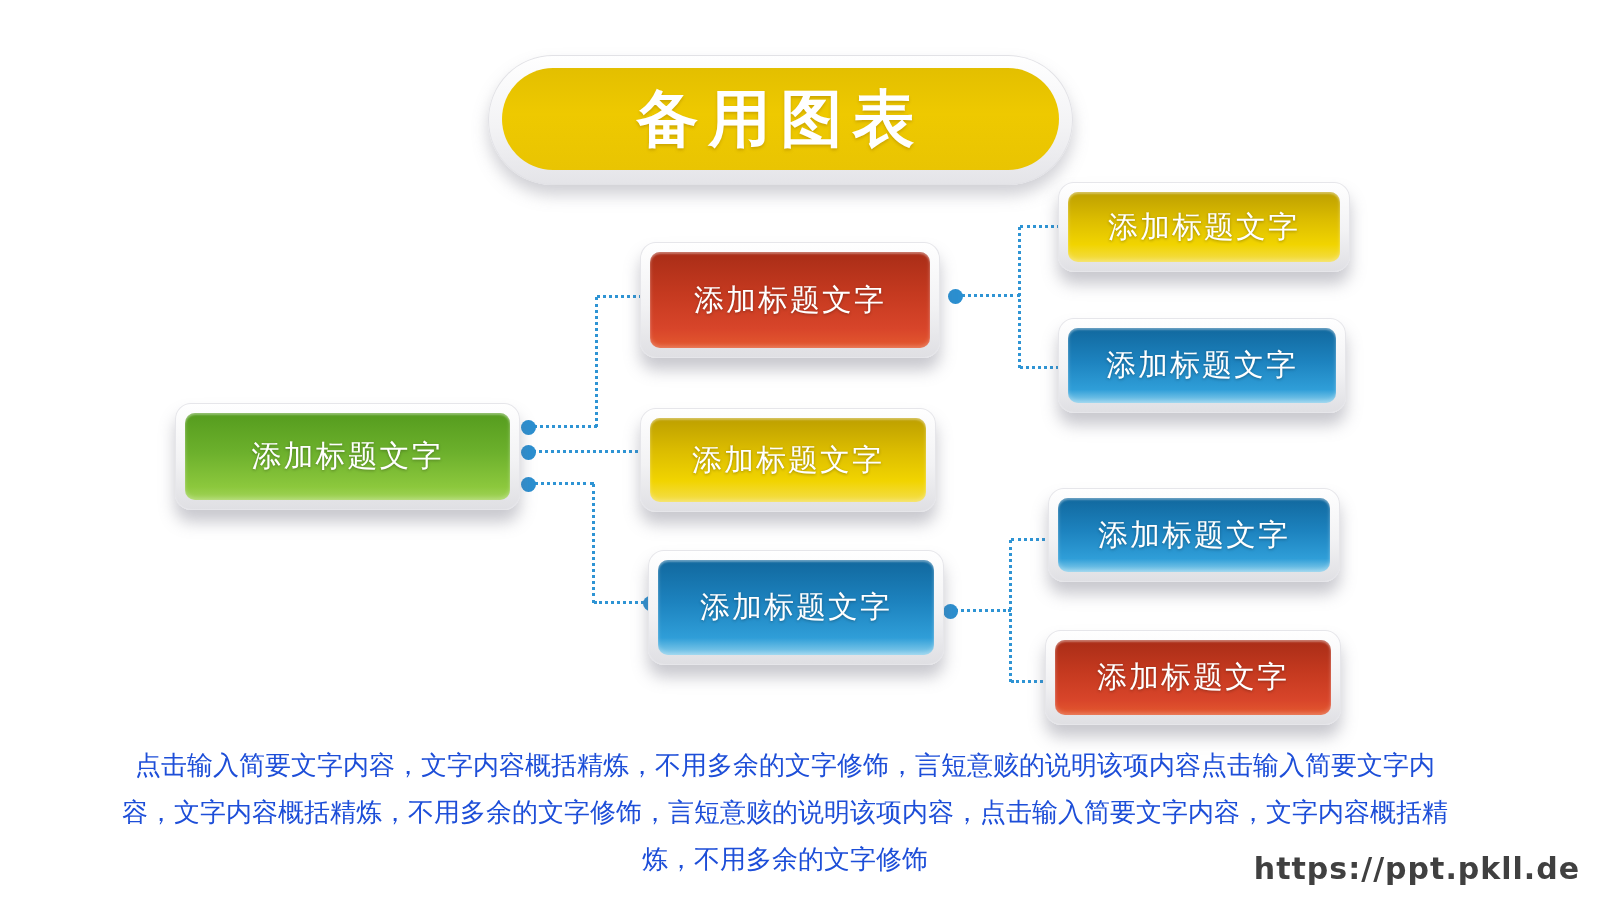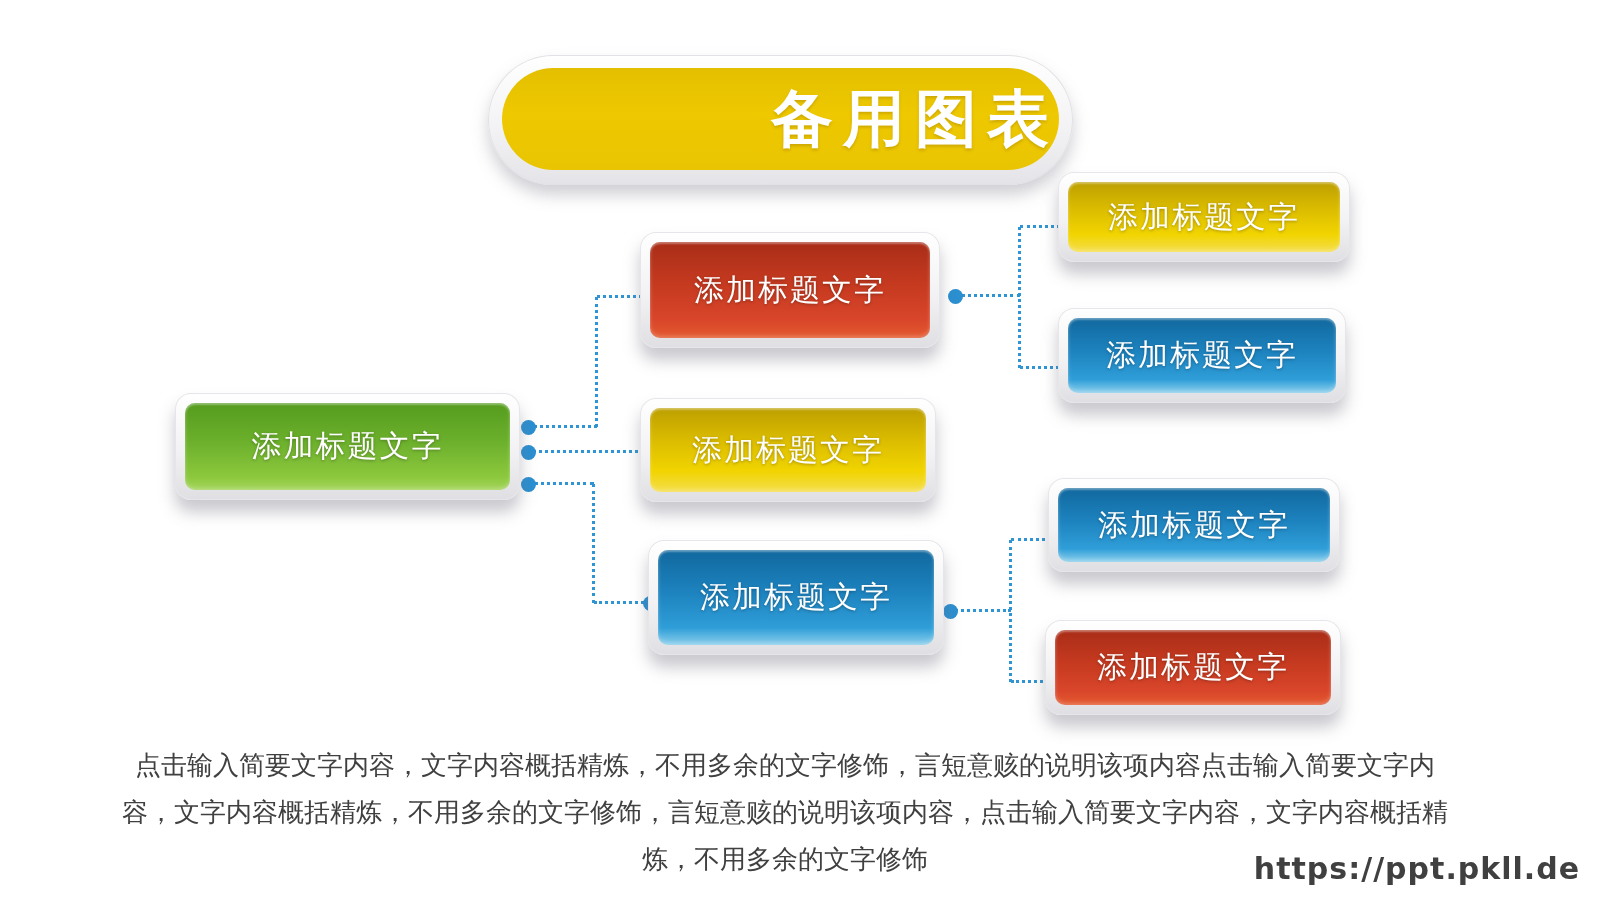--- a/index.html
+++ b/index.html
@@ -13,32 +13,33 @@
     position:absolute;left:488px;top:55px;width:585px;height:130px;
     border-radius:70px;
     background:linear-gradient(180deg,#ffffff 0%,#f3f3f5 55%,#e4e4e8 100%);
     box-shadow:0 10px 16px rgba(120,120,135,.35), inset 0 0 0 1px #e2e2e6;
     padding:0;box-sizing:border-box;
   }
   .title-inner{
     position:absolute;left:14px;top:13px;right:14px;bottom:15px;
     border-radius:56px;
     background:linear-gradient(180deg,#e3bf00 0%,#eec900 45%,#e9c402 100%);
-    display:flex;align-items:center;justify-content:flex-end;
+    display:flex;align-items:center;justify-content:center;
   }
   .title-text{
     color:#ffffff;font-size:62px;font-weight:bold;letter-spacing:10px;
     text-shadow:0 2px 3px rgba(150,110,0,.35);
   }
 
   
   .node{
     position:absolute;border-radius:16px;box-sizing:border-box;padding:10px;
     background:linear-gradient(180deg,#ffffff 0%,#f2f2f4 55%,#dfdfe3 100%);
     box-shadow:0 12px 16px rgba(110,110,125,.38), inset 0 0 0 1px #e6e6ea;
+    margin-top:10px;
   }
   .node-inner{
     width:100%;height:100%;border-radius:10px;
     display:flex;align-items:center;justify-content:center;
     color:#fff;font-size:30px;letter-spacing:2px;
     text-shadow:0 1px 3px rgba(0,0,0,.3);
     box-shadow:inset 0 2px 2px rgba(255,255,255,.35), inset 0 -2px 4px rgba(255,255,255,.25);
   }
   .c-green  .node-inner{background:linear-gradient(180deg,#559c1e 0%,#6cb02c 45%,#8cc83d 85%,#a3d45a 100%);}
   .c-red    .node-inner{background:linear-gradient(180deg,#a92d17 0%,#c63a20 45%,#d8452a 80%,#e4592f 100%);}
@@ -46,21 +47,21 @@
   .c-blue   .node-inner{background:linear-gradient(180deg,#11689e 0%,#1d83bf 45%,#2f9ed8 82%,#8ccfec 100%);}
 
   
   .hline{position:absolute;height:0;border-top:3px dotted #2e94d4;}
   .vline{position:absolute;width:0;border-left:3px dotted #2e94d4;}
   .dot{position:absolute;width:15px;height:15px;border-radius:50%;background:#2b8fd0;}
 
   
   .desc{
     position:absolute;left:120px;top:742px;width:1330px;
-    text-align:center;color:#404040;font-size:26px;line-height:47px;
+    text-align:center;color:#1d4ed8;font-size:26px;line-height:47px;
   }
 
   
   .watermark{
     position:absolute;right:20px;bottom:14px;
     color:#404040;font-size:30px;font-weight:bold;letter-spacing:1px;
     font-family:"DejaVu Sans","Liberation Sans",sans-serif;
   }
 </style>
 </head>

